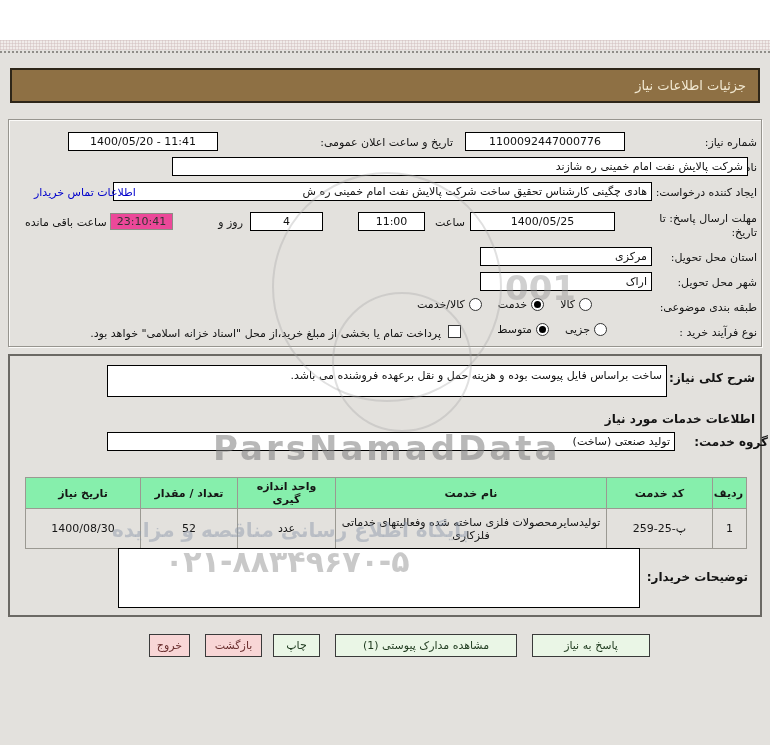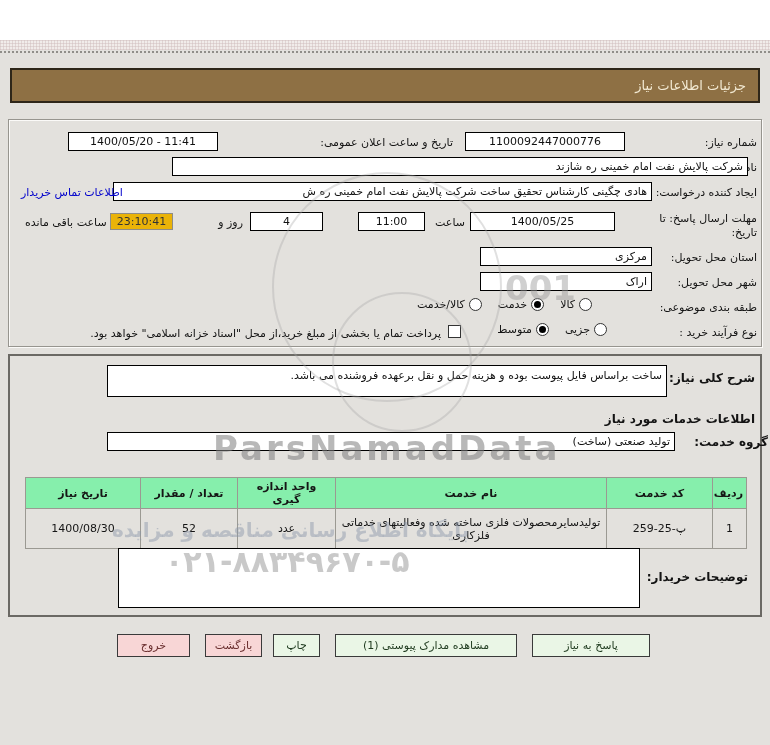--- a/index.html
+++ b/index.html
@@ -24,21 +24,21 @@
     border:1px solid #97958f; box-shadow:1px 1px 0 #fbfaf8, inset 1px 1px 0 #fbfaf8; }
   .panel2 { position:absolute; top:314px; left:8px; width:754px; height:263px;
     border:2px solid #6b6964; }
 
   .lbl { position:absolute; font-size:11px; color:#141414; white-space:nowrap; }
   .lbl.bold { font-weight:bold; font-size:12px; }
   .inp { position:absolute; background:#fff; border:1px solid #000; font-size:11px; color:#111;
     display:flex; align-items:center; padding:0 4px; overflow:hidden; white-space:nowrap; }
   .inp.ltr { direction:ltr; justify-content:center; }
   .link { position:absolute; font-size:11px; color:#0000cc; white-space:nowrap; cursor:pointer; }
-  .ylw { position:absolute; background:#eab308; border:1px solid #8e8c86; font-size:11px;
+  .ylw { position:absolute; background:#ec4899; border:1px solid #8e8c86; font-size:11px;
     display:flex; align-items:center; justify-content:center; direction:ltr; color:#333; }
 
   
   .optgroup { position:absolute; display:flex; gap:16px; align-items:center; }
   .opt { display:flex; align-items:center; gap:4px; font-size:11px; color:#141414; white-space:nowrap; }
   .radio { width:13px; height:13px; border:1px solid #333; border-radius:50%; background:#fff; position:relative; flex:0 0 auto; }
   .radio.checked::after { content:""; position:absolute; top:2px; left:2px; width:7px; height:7px; border-radius:50%; background:#000; }
   .checkbox { position:absolute; width:13px; height:13px; border:1px solid #333; background:#fff; }
 
   
@@ -82,21 +82,21 @@
   <span class="lbl" style="top:96px; right:13px;">شماره نیاز:</span>
   <div class="inp ltr" style="top:92px; left:465px; width:160px; height:19px;">1100092447000776</div>
   <span class="lbl" style="top:96px; right:317px;">تاریخ و ساعت اعلان عمومی:</span>
   <div class="inp ltr" style="top:92px; left:68px; width:150px; height:19px;">1400/05/20 - 11:41</div>
 
   <span class="lbl" style="top:121px; right:13px;">نام دستگاه خریدار:</span>
   <div class="inp" style="top:117px; left:172px; width:576px; height:19px;">شرکت پالایش نفت امام خمینی  ره  شازند</div>
 
   <span class="lbl" style="top:146px; right:13px;">ایجاد کننده درخواست:</span>
   <div class="inp" style="top:142px; left:113px; width:539px; height:19px;">هادی چگینی کارشناس تحقیق ساخت شرکت پالایش نفت امام خمینی  ره  ش</div>
-  <span class="link" style="top:146px; left:21px;">اطلاعات تماس خریدار</span>
+  <span class="link" style="top:146px; left:34px;">اطلاعات تماس خریدار</span>
 
   <span class="lbl" style="top:172px; right:13px; width:116px; white-space:normal; line-height:14px;">مهلت ارسال پاسخ: تا تاریخ:</span>
   <div class="inp ltr" style="top:172px; left:470px; width:145px; height:19px;">1400/05/25</div>
   <span class="lbl" style="top:176px; right:305px;">ساعت</span>
   <div class="inp ltr" style="top:172px; left:358px; width:67px; height:19px;">11:00</div>
   <div class="inp ltr" style="top:172px; left:250px; width:73px; height:19px;">4</div>
   <span class="lbl" style="top:176px; right:527px;">روز و</span>
   <div class="ylw" style="top:173px; left:110px; width:63px; height:17px;">23:10:41</div>
   <span class="lbl" style="top:176px; left:25px;">ساعت باقی مانده</span>
 
@@ -176,21 +176,21 @@
     </tbody>
   </table>
 
   <span class="lbl bold" style="top:530px; right:22px;">توضیحات خریدار:</span>
   <div class="inp" style="top:508px; left:118px; width:522px; height:60px; align-items:flex-start;"></div>
 
   <div class="btn green" style="right:120px; width:118px;text-align:center;">پاسخ به نیاز</div>
   <div class="btn green" style="right:253px; width:182px;">مشاهده مدارک پیوستی (1)</div>
   <div class="btn green" style="right:450px; width:47px;">چاپ</div>
   <div class="btn pink" style="right:508px; width:57px;">بازگشت</div>
-  <div class="btn pink" style="right:580px; width:73px;">خروج</div>
+  <div class="btn pink" style="right:580px; width:41px;">خروج</div>
 
   <div class="wm-circle" style="left:272px; top:132px; width:230px; height:230px;"></div>
   <div class="wm-circle" style="left:332px; top:252px; width:140px; height:140px;"></div>
   <div class="wm wm-digits2">001</div>
   <div class="wm wm-brand">ParsNamadData</div>
   <div class="wm wm-tagline">پایگاه اطلاع رسانی مناقصه و مزایده</div>
   <div class="wm wm-phone">۰۲۱-۸۸۳۴۹۶۷۰-۵</div>
 
 </div>
 

